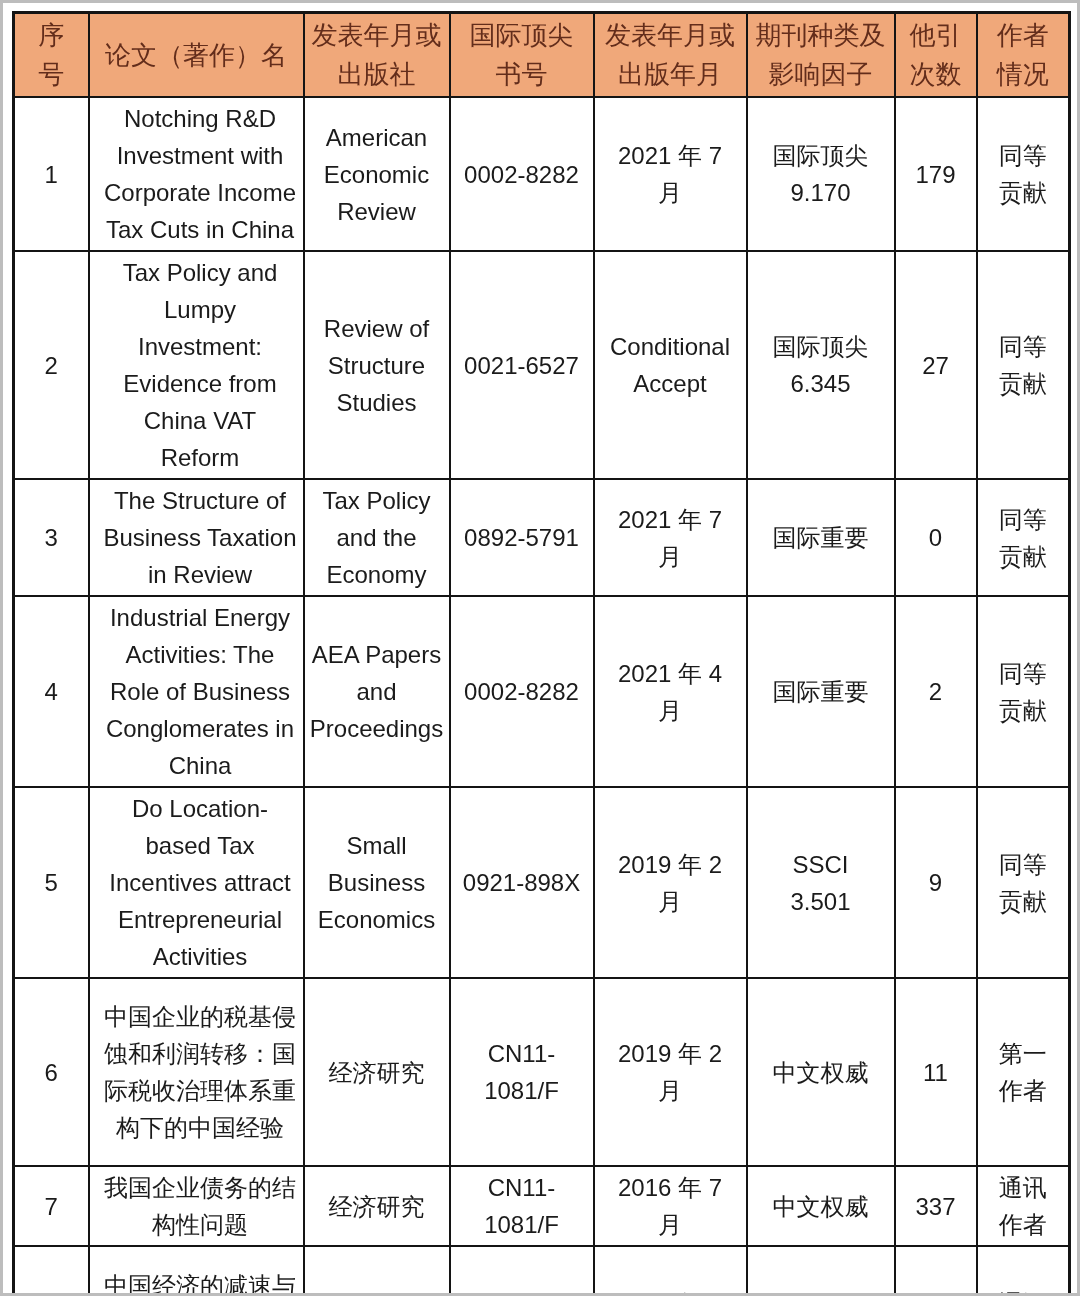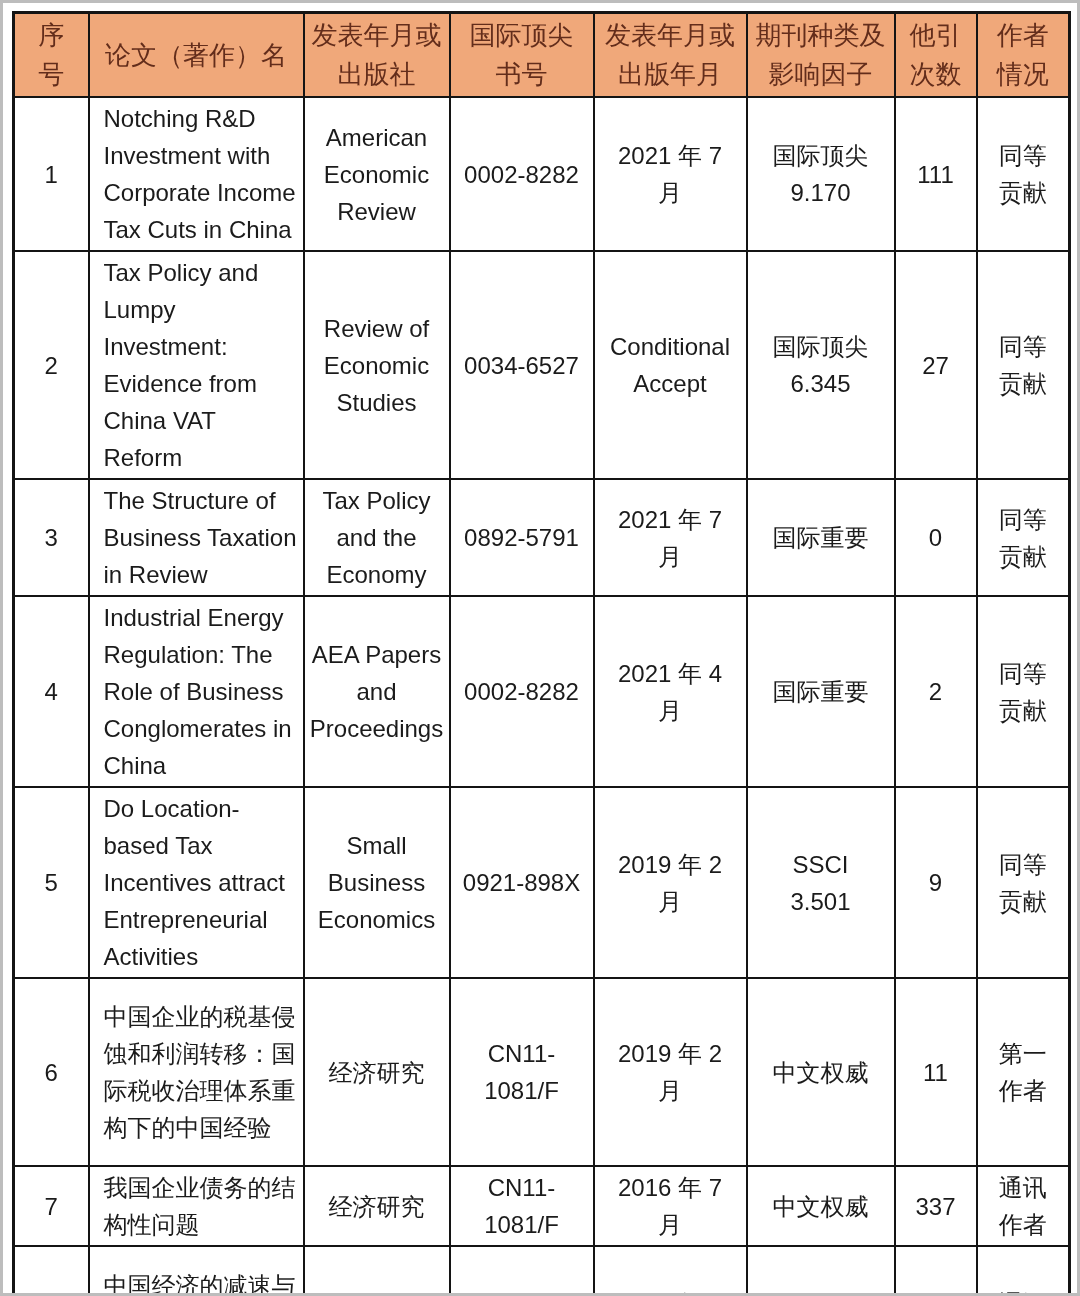--- a/index.html
+++ b/index.html
@@ -39,21 +39,21 @@
   .pub-table thead th {
     background: #F0A87A;
     color: #632D1B;
     font-weight: normal;
     font-size: 26px;
     line-height: 39px;
     font-family: "Liberation Serif", serif;
     height: 78px;
   }
   .pub-table td[data-name="cell-title"] {
-    text-align: left;
+    text-align: center;
     padding-left: 14px;
     padding-right: 6px;
   }
   
   .pub-table tbody tr:nth-child(1) { height: 148px; }
   .pub-table tbody tr:nth-child(2) { height: 148px; }
   .pub-table tbody tr:nth-child(3) { height: 112px; }
   .pub-table tbody tr:nth-child(4) { height: 186px; }
   .pub-table tbody tr:nth-child(5) { height: 186px; }
   .pub-table tbody tr:nth-child(6) { height: 188px; }
@@ -97,29 +97,29 @@
     <tbody data-name="table-body">
         <tr data-name="table-row">
           <td data-name="cell-no">1</td>
           <td data-name="cell-title">Notching R&amp;D Investment with Corporate Income Tax Cuts in China</td>
           <td data-name="cell-journal">American Economic Review</td>
           <td data-name="cell-issn">0002-8282</td>
           <td data-name="cell-date">2021 年 7
 月</td>
           <td data-name="cell-type-if">国际顶尖
 9.170</td>
-          <td data-name="cell-citations">111</td>
+          <td data-name="cell-citations">179</td>
           <td data-name="cell-author">同等
 贡献</td>
         </tr>
         <tr data-name="table-row">
           <td data-name="cell-no">2</td>
           <td data-name="cell-title">Tax Policy and Lumpy Investment: Evidence from China VAT Reform</td>
-          <td data-name="cell-journal">Review of Economic Studies</td>
-          <td data-name="cell-issn">0034-6527</td>
+          <td data-name="cell-journal">Review of Structure Studies</td>
+          <td data-name="cell-issn">0021-6527</td>
           <td data-name="cell-date">Conditional
 Accept</td>
           <td data-name="cell-type-if">国际顶尖
 6.345</td>
           <td data-name="cell-citations">27</td>
           <td data-name="cell-author">同等
 贡献</td>
         </tr>
         <tr data-name="table-row">
           <td data-name="cell-no">3</td>
@@ -128,21 +128,21 @@
           <td data-name="cell-issn">0892-5791</td>
           <td data-name="cell-date">2021 年 7
 月</td>
           <td data-name="cell-type-if">国际重要</td>
           <td data-name="cell-citations">0</td>
           <td data-name="cell-author">同等
 贡献</td>
         </tr>
         <tr data-name="table-row">
           <td data-name="cell-no">4</td>
-          <td data-name="cell-title">Industrial Energy Regulation: The Role of Business Conglomerates in China</td>
+          <td data-name="cell-title">Industrial Energy Activities: The Role of Business Conglomerates in China</td>
           <td data-name="cell-journal">AEA Papers and Proceedings</td>
           <td data-name="cell-issn">0002-8282</td>
           <td data-name="cell-date">2021 年 4
 月</td>
           <td data-name="cell-type-if">国际重要</td>
           <td data-name="cell-citations">2</td>
           <td data-name="cell-author">同等
 贡献</td>
         </tr>
         <tr data-name="table-row">

